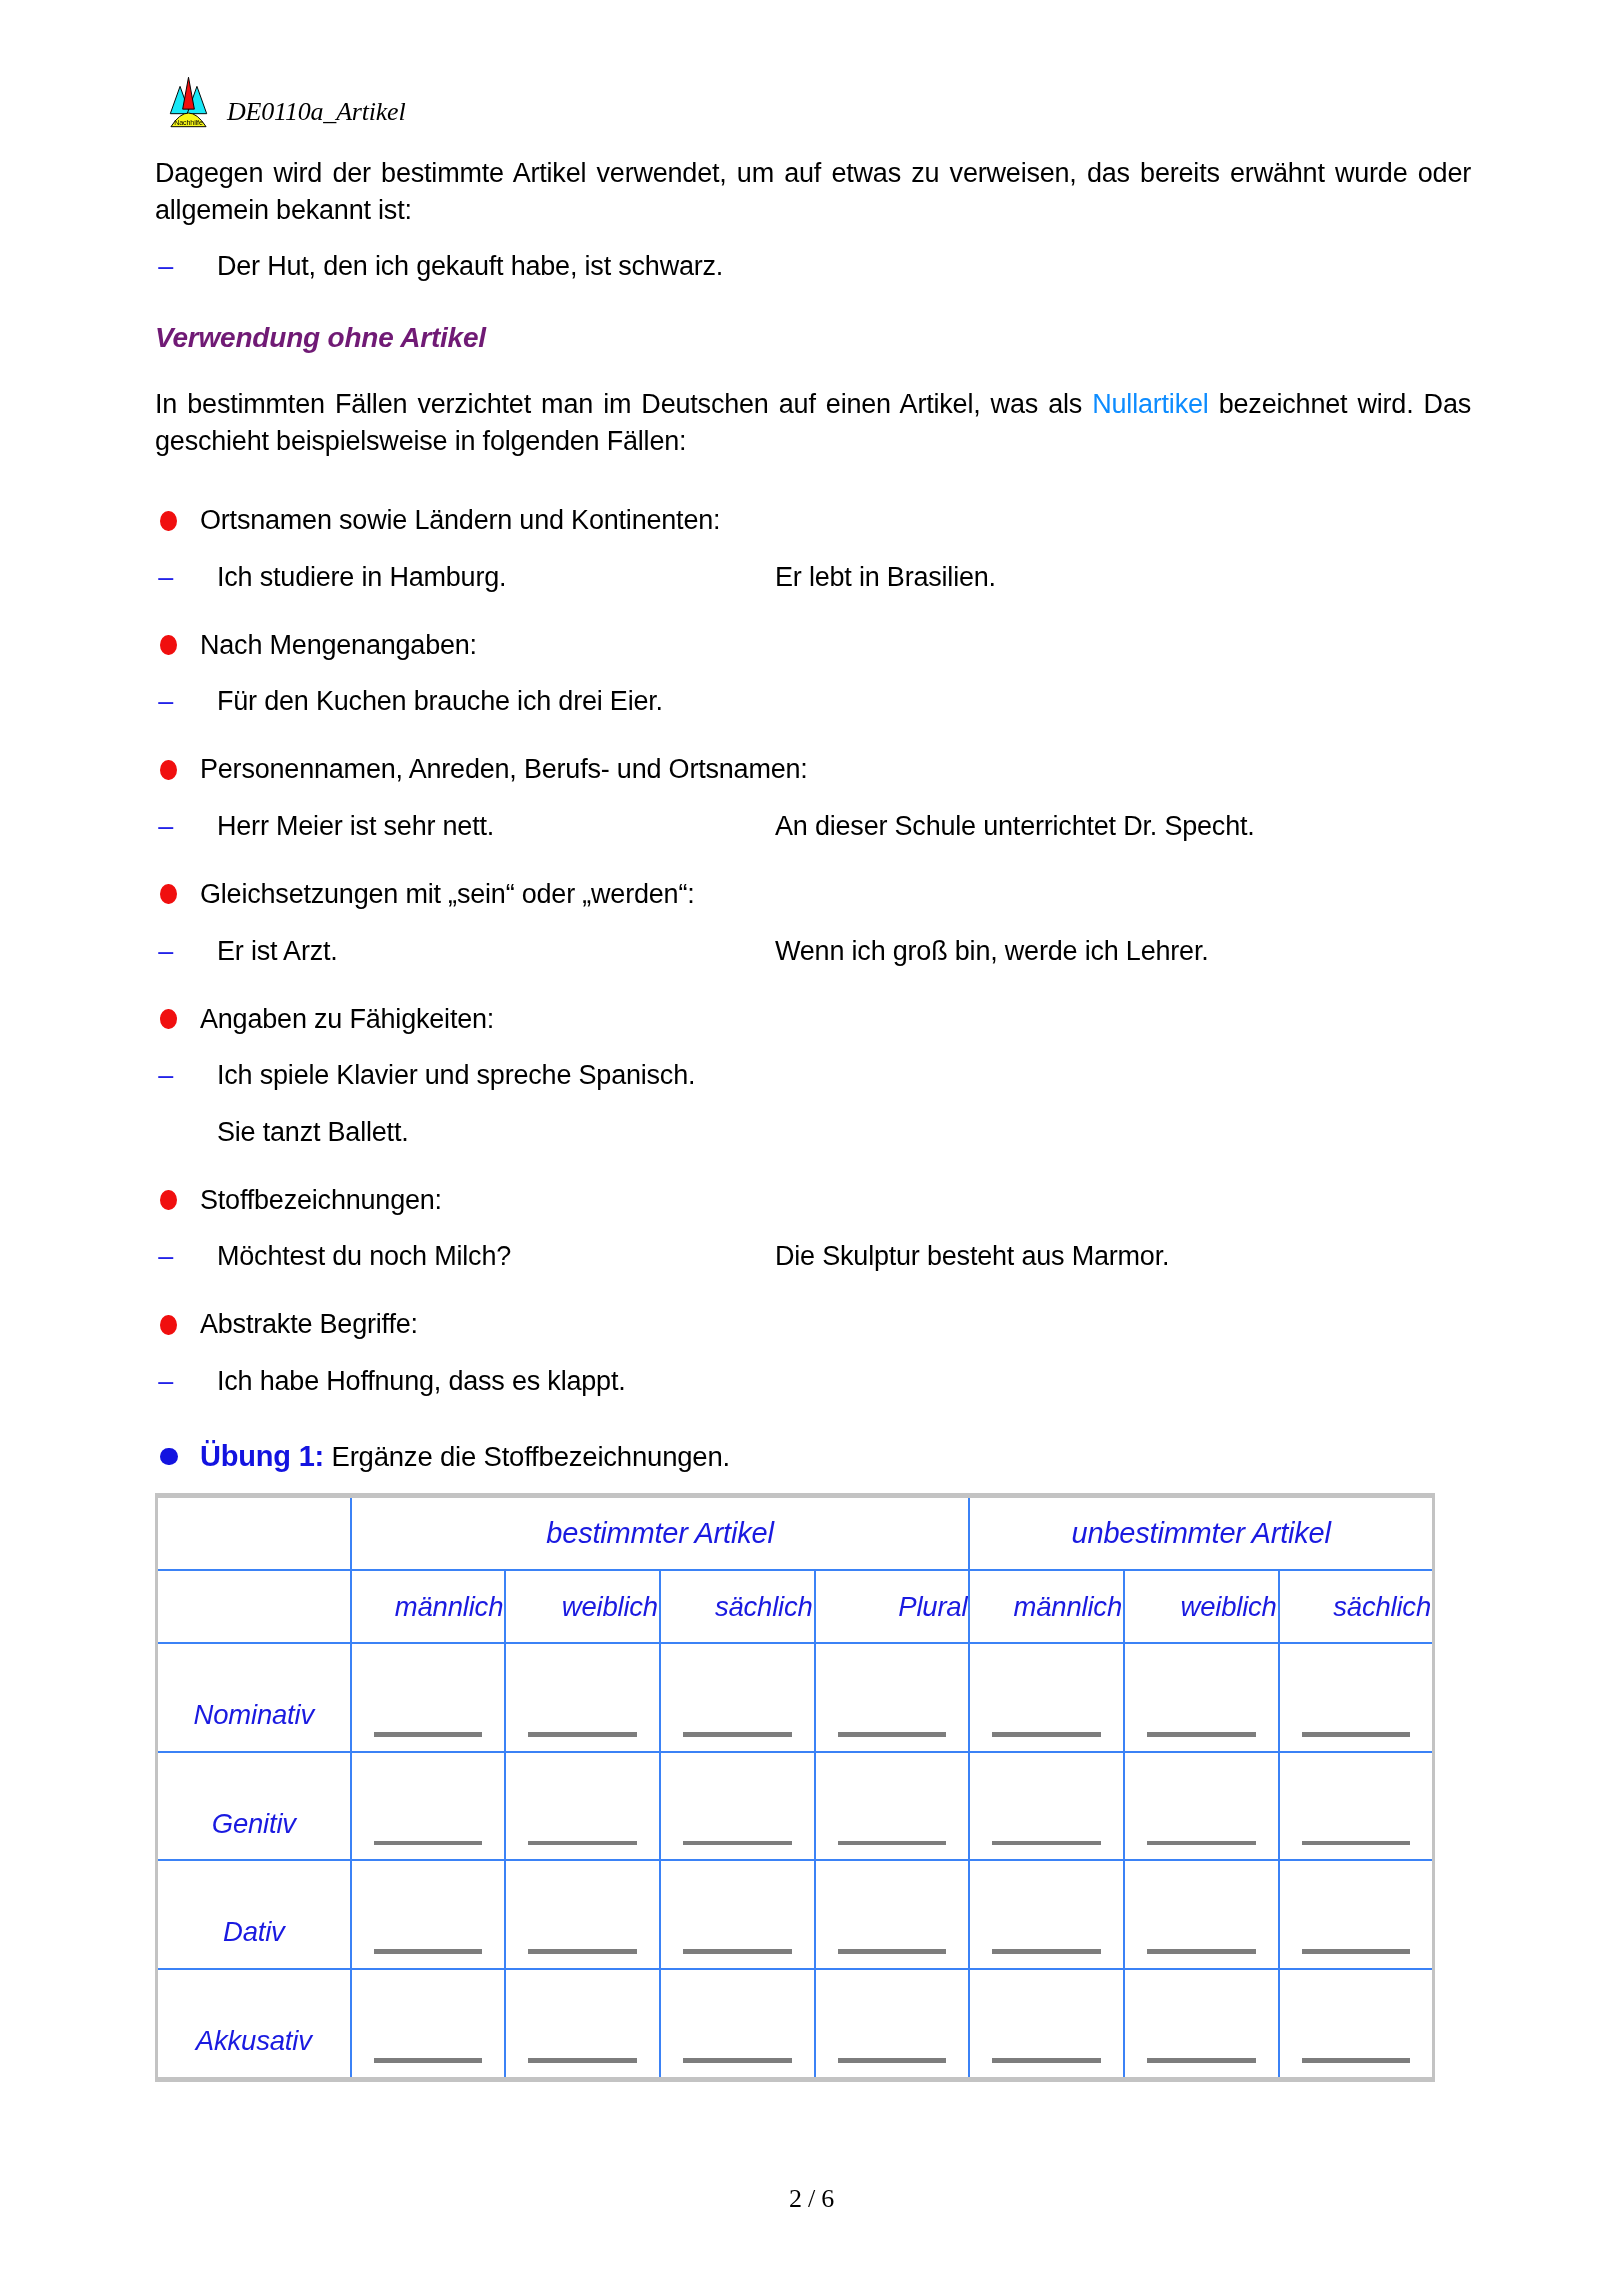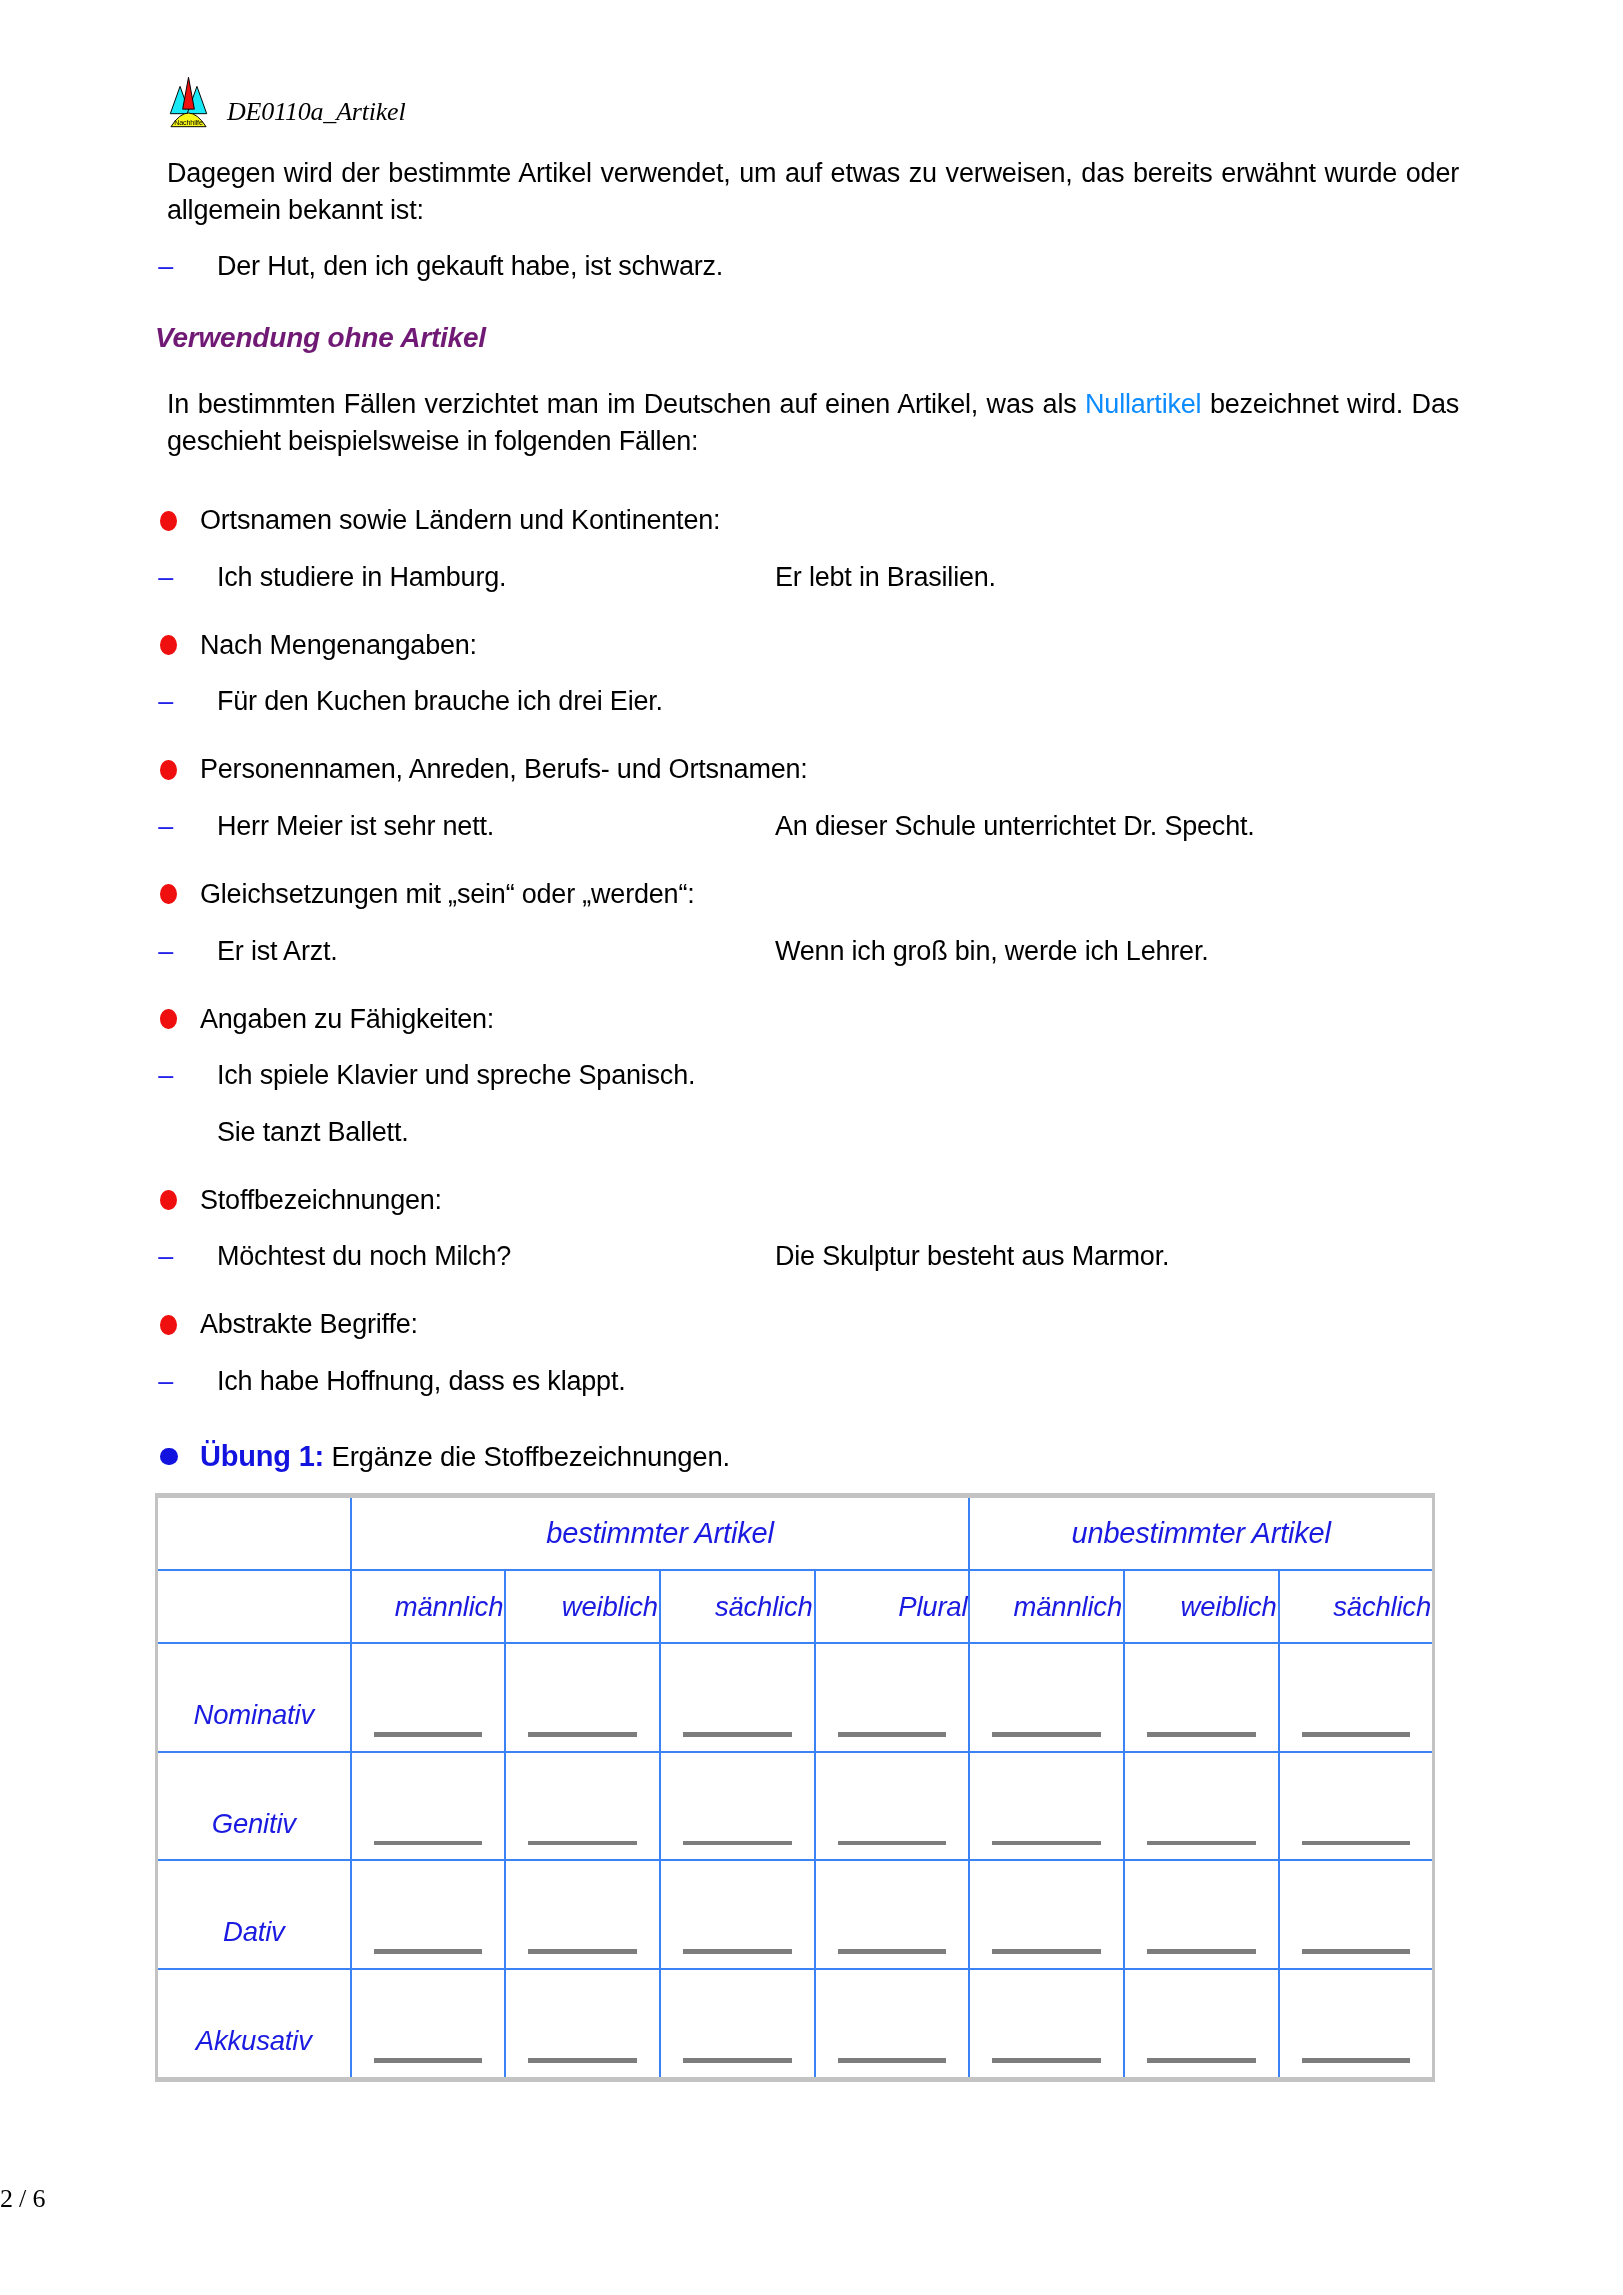--- a/index.html
+++ b/index.html
@@ -15,21 +15,21 @@
   .content{position:absolute;left:155px;top:0;width:1316px;}
   
   .hdr{margin-top:73px;height:58px;position:relative;}
   .hdr .logo{position:absolute;left:14.4px;top:0;}
   .hdr .doccode{
     position:absolute;left:72px;bottom:3.9px;
     font-family:"Liberation Serif",serif;font-style:italic;
     font-size:26px;color:#000;
   }
   
-  .para{font-size:27px;line-height:37px;text-align:justify;margin:12px;}
+  .para{font-size:27px;line-height:37px;text-align:justify;margin:0;}
   .p1{margin-top:23.6px;}
   .p2{margin-top:30px;}
   .link{color:#0d8cff;text-decoration:none;}
   h2.sect{
     margin:34px 0 0 0;font-size:28px;line-height:37px;
     font-weight:bold;font-style:italic;color:#701a75;
   }
   
   .bline{position:relative;margin-top:31px;padding-left:45px;
          font-size:27px;line-height:37px;}
@@ -61,21 +61,21 @@
   .ghead{height:69px;text-align:center;vertical-align:middle;
          color:#1a1ae0;font-style:italic;font-size:29px;}
   .chead{height:69px;text-align:right;vertical-align:middle;
          color:#1a1ae0;font-style:italic;font-size:27.5px;}
   .rlabel{height:86px;text-align:center;vertical-align:bottom;
           padding-bottom:19.6px;color:#1a1ae0;font-style:italic;font-size:27.5px;}
   td.blankcell{vertical-align:bottom;}
   .blank{height:4.6px;background:#7d7d7d;width:72%;margin:0 auto 13px auto;}
   
   .footer{
-    position:absolute;left:0;top:2184px;width:100%;
+    position:absolute;left:0;top:2184px;width:100%;text-align:center;
     font-family:"Liberation Serif",serif;font-size:26px;color:#000;
   }
 </style>
 </head>
 <body>
 
 <div class="page">
   <div class="content">
 
     <div class="hdr">

